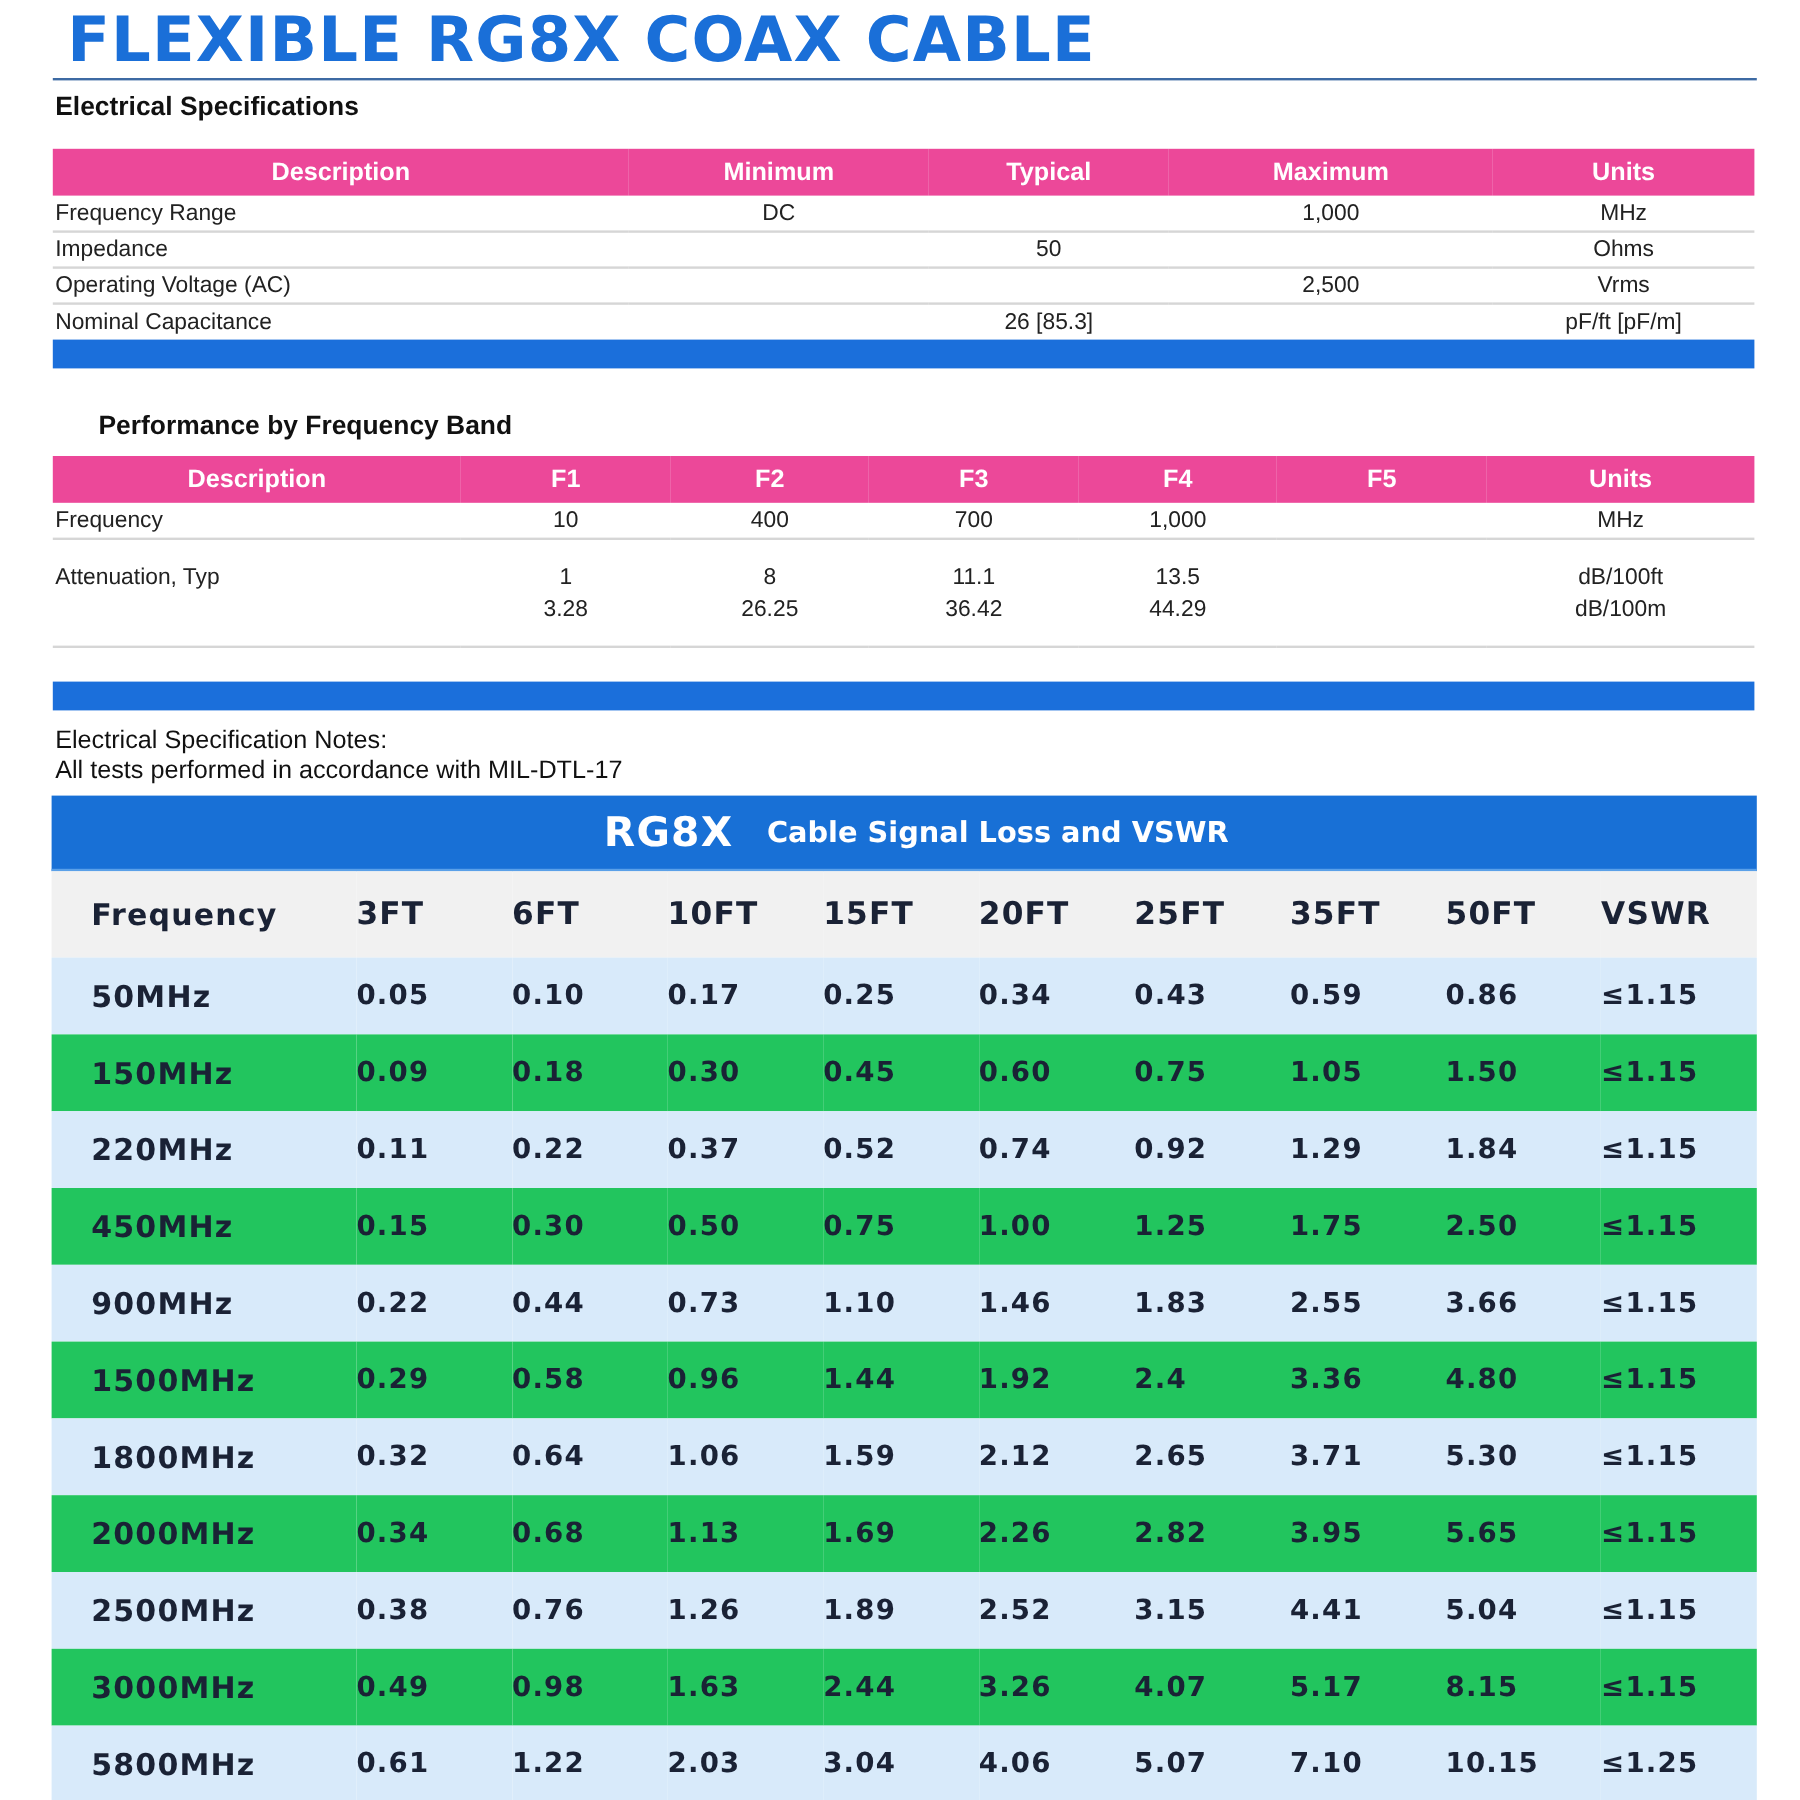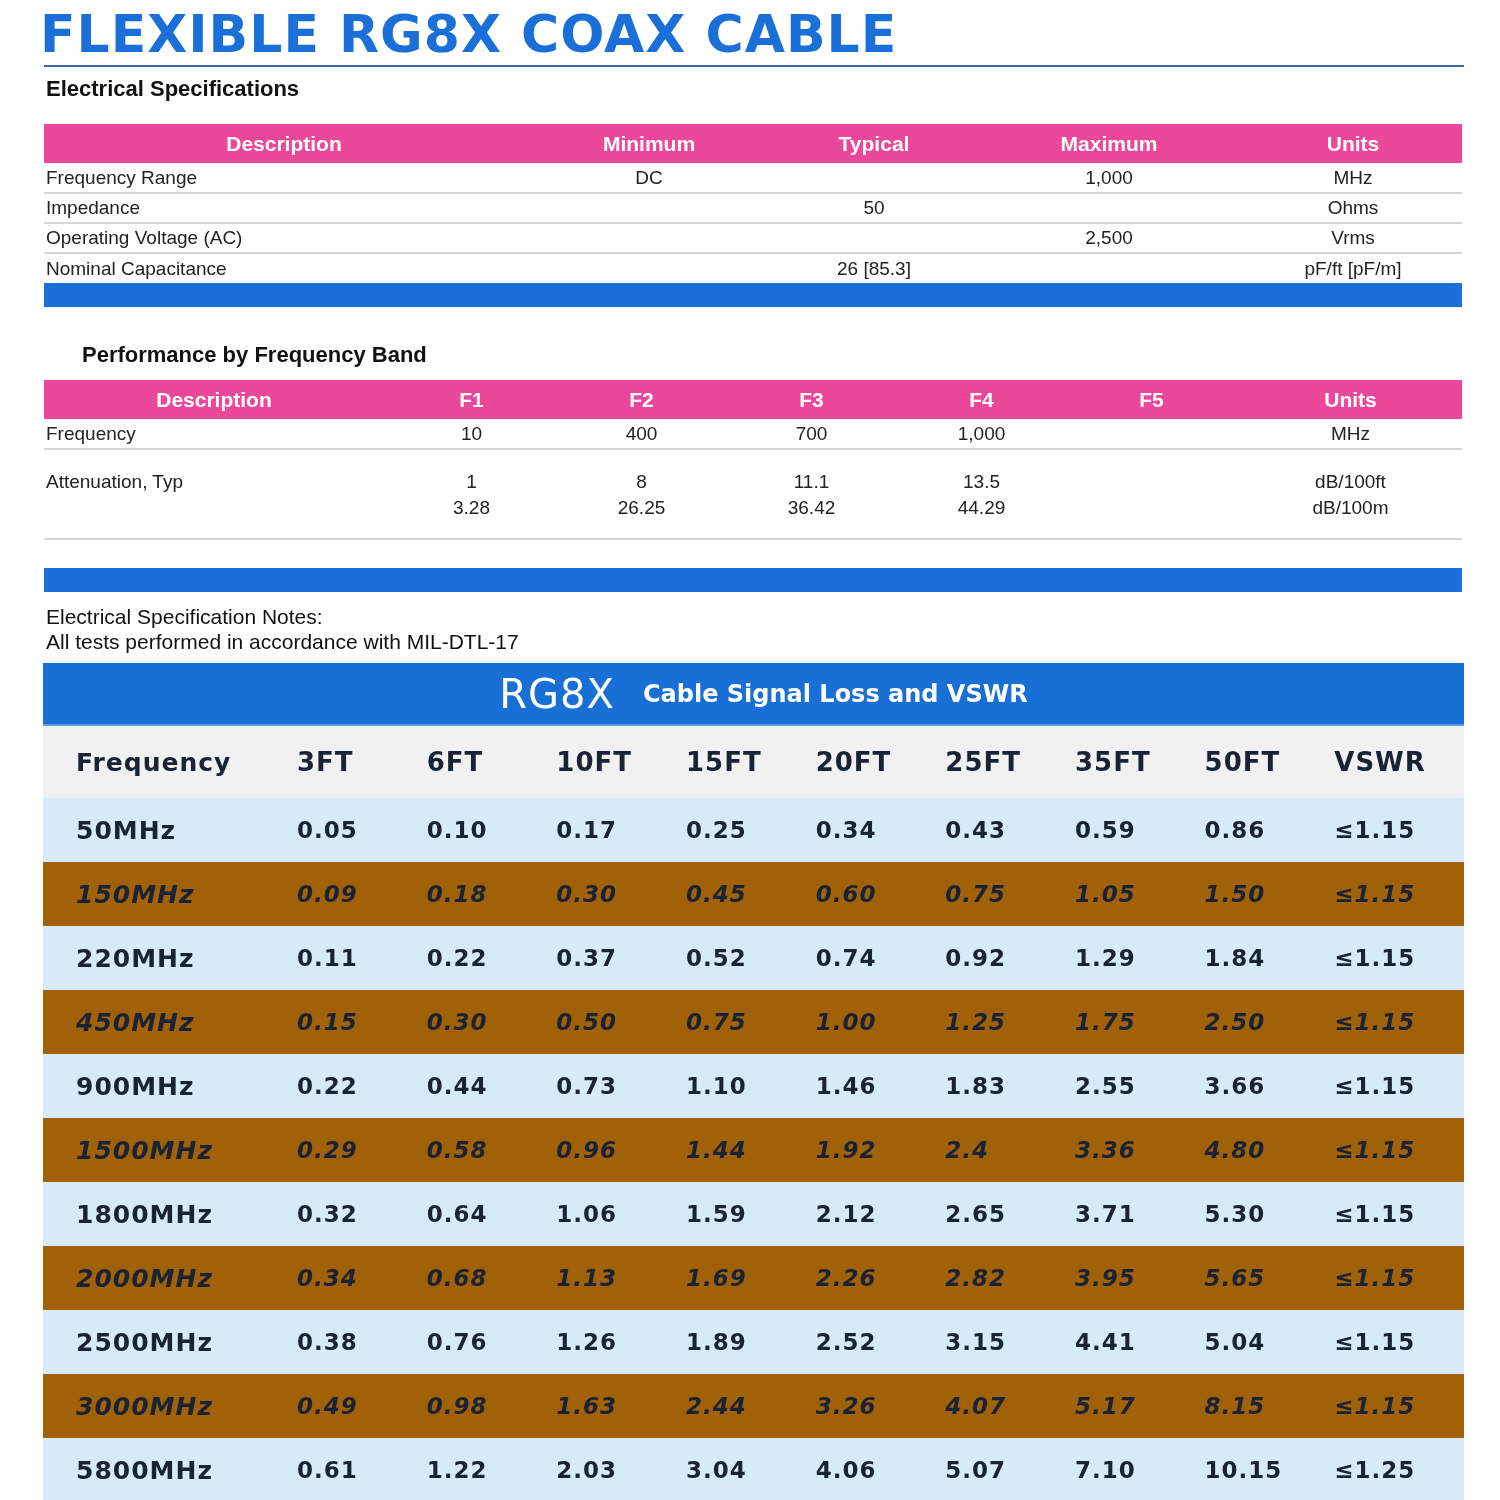--- a/index.html
+++ b/index.html
@@ -1,20 +1,20 @@
 <!DOCTYPE html>
 <html><head>
   <meta charset="utf-8">
   <style>
     * { box-sizing: border-box; margin: 0; padding: 0; }
     html, body { width: 1500px; height: 1500px; overflow: hidden; background: #ffffff; }
     body { font-family: "Liberation Sans", sans-serif; color: #111; position: relative; }
 
     .title {
-      position: absolute; left: 40px; top: 4px;
+      position: absolute; left: 56px; top: 4px;
       font-family: "DejaVu Sans", sans-serif; font-weight: bold;
       font-size: 52px; color: #1a6fd8; letter-spacing: 1px;
       transform: scaleY(1.0);
     }
     .title-rule {
       position: absolute; left: 44px; top: 65px; width: 1420px; height: 2px;
       background: #3d6aa3;
     }
     .section-heading {
       position: absolute; left: 46px;
@@ -40,30 +40,30 @@
     table.perf tr.line td { border-bottom: 2px solid #d6d6d6; }
 
     .notes { position: absolute; left: 46px; top: 604px; font-size: 21px; line-height: 25px; color: #111; }
 
     .loss-wrap { position: absolute; left: 43px; top: 663px; width: 1421px; }
     .loss-banner {
       height: 63px; background: #1870d6; color: #fff;
       display: flex; align-items: center; justify-content: center; gap: 28px;
       border-bottom: 2px solid #5aa0e8;
     }
-    .loss-banner .big { font-family: "DejaVu Sans", sans-serif; font-weight: normal; font-size: 40px; letter-spacing: 1px; margin-left: 20px; }
+    .loss-banner .big { font-family: "DejaVu Sans", sans-serif; font-weight: bold; font-size: 34px; letter-spacing: 1px; margin-left: 20px; }
     .loss-banner .small { font-family: "DejaVu Sans", sans-serif; font-weight: bold; font-size: 24px; }
 
     .loss-table { width: 100%; border-collapse: collapse; font-family: "DejaVu Sans", sans-serif; font-weight: bold; color: #1a2235; }
     .loss-table th { height: 72px; background: #f1f1f1; font-size: 26px; text-align: left; letter-spacing: 1px; }
     .loss-table td { height: 64px; font-size: 23px; text-align: left; letter-spacing: 1px; }
     .loss-table th:first-child, .loss-table td:first-child { padding-left: 33px; width: 248px; font-size: 25px; }
     .loss-table th:not(:first-child), .loss-table td:not(:first-child) { width: 126.6px; }
     .loss-table tr.odd td { background: #d8eafa; }
-    .loss-table tr.even td { background: #a16207; font-style: italic; }
+    .loss-table tr.even td { background: #22c55e; }
   </style>
 </head>
 <body>
 
 <div class="title">FLEXIBLE RG8X COAX CABLE</div>
 <div class="title-rule"></div>
 
 <div class="section-heading" style="top:76px;">Electrical Specifications</div>
 <table class="spec" style="top:124px;">
   <colgroup>

